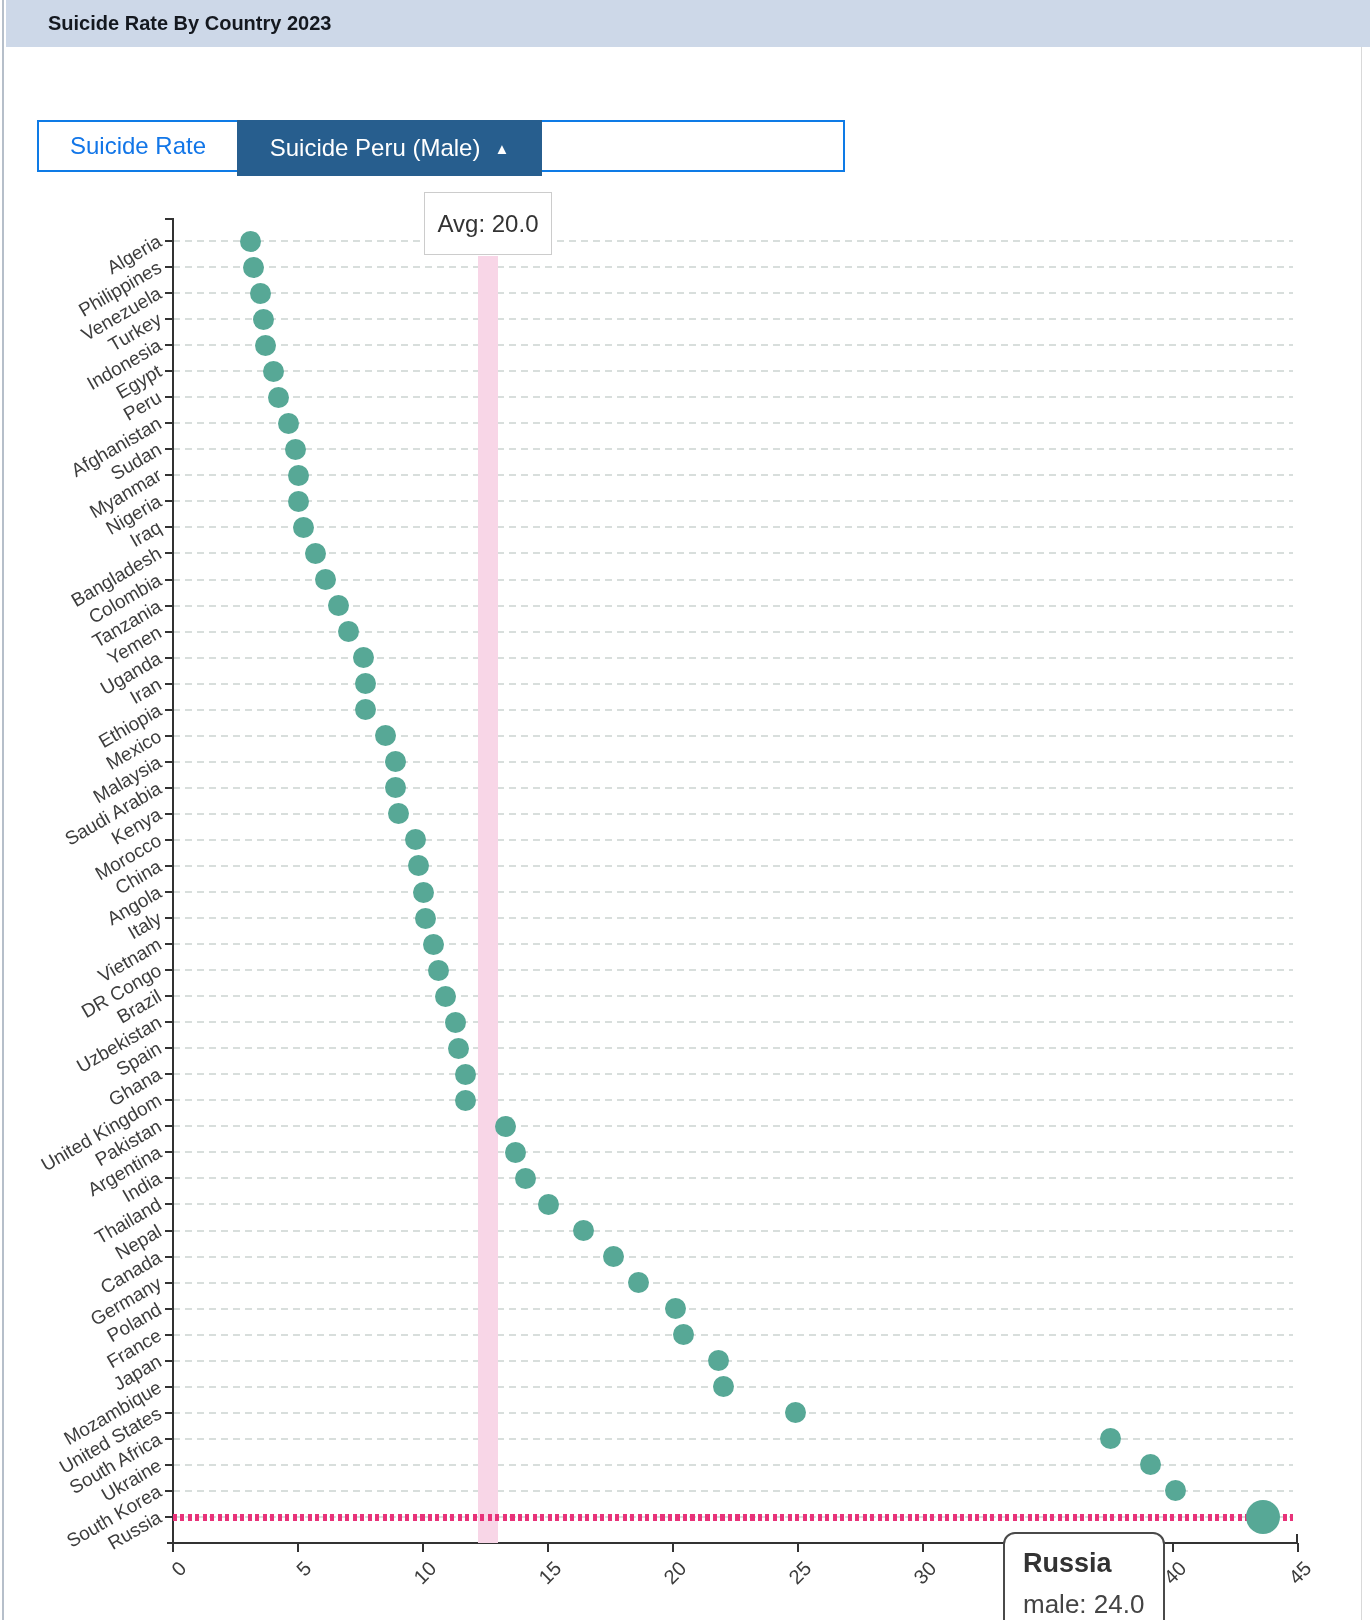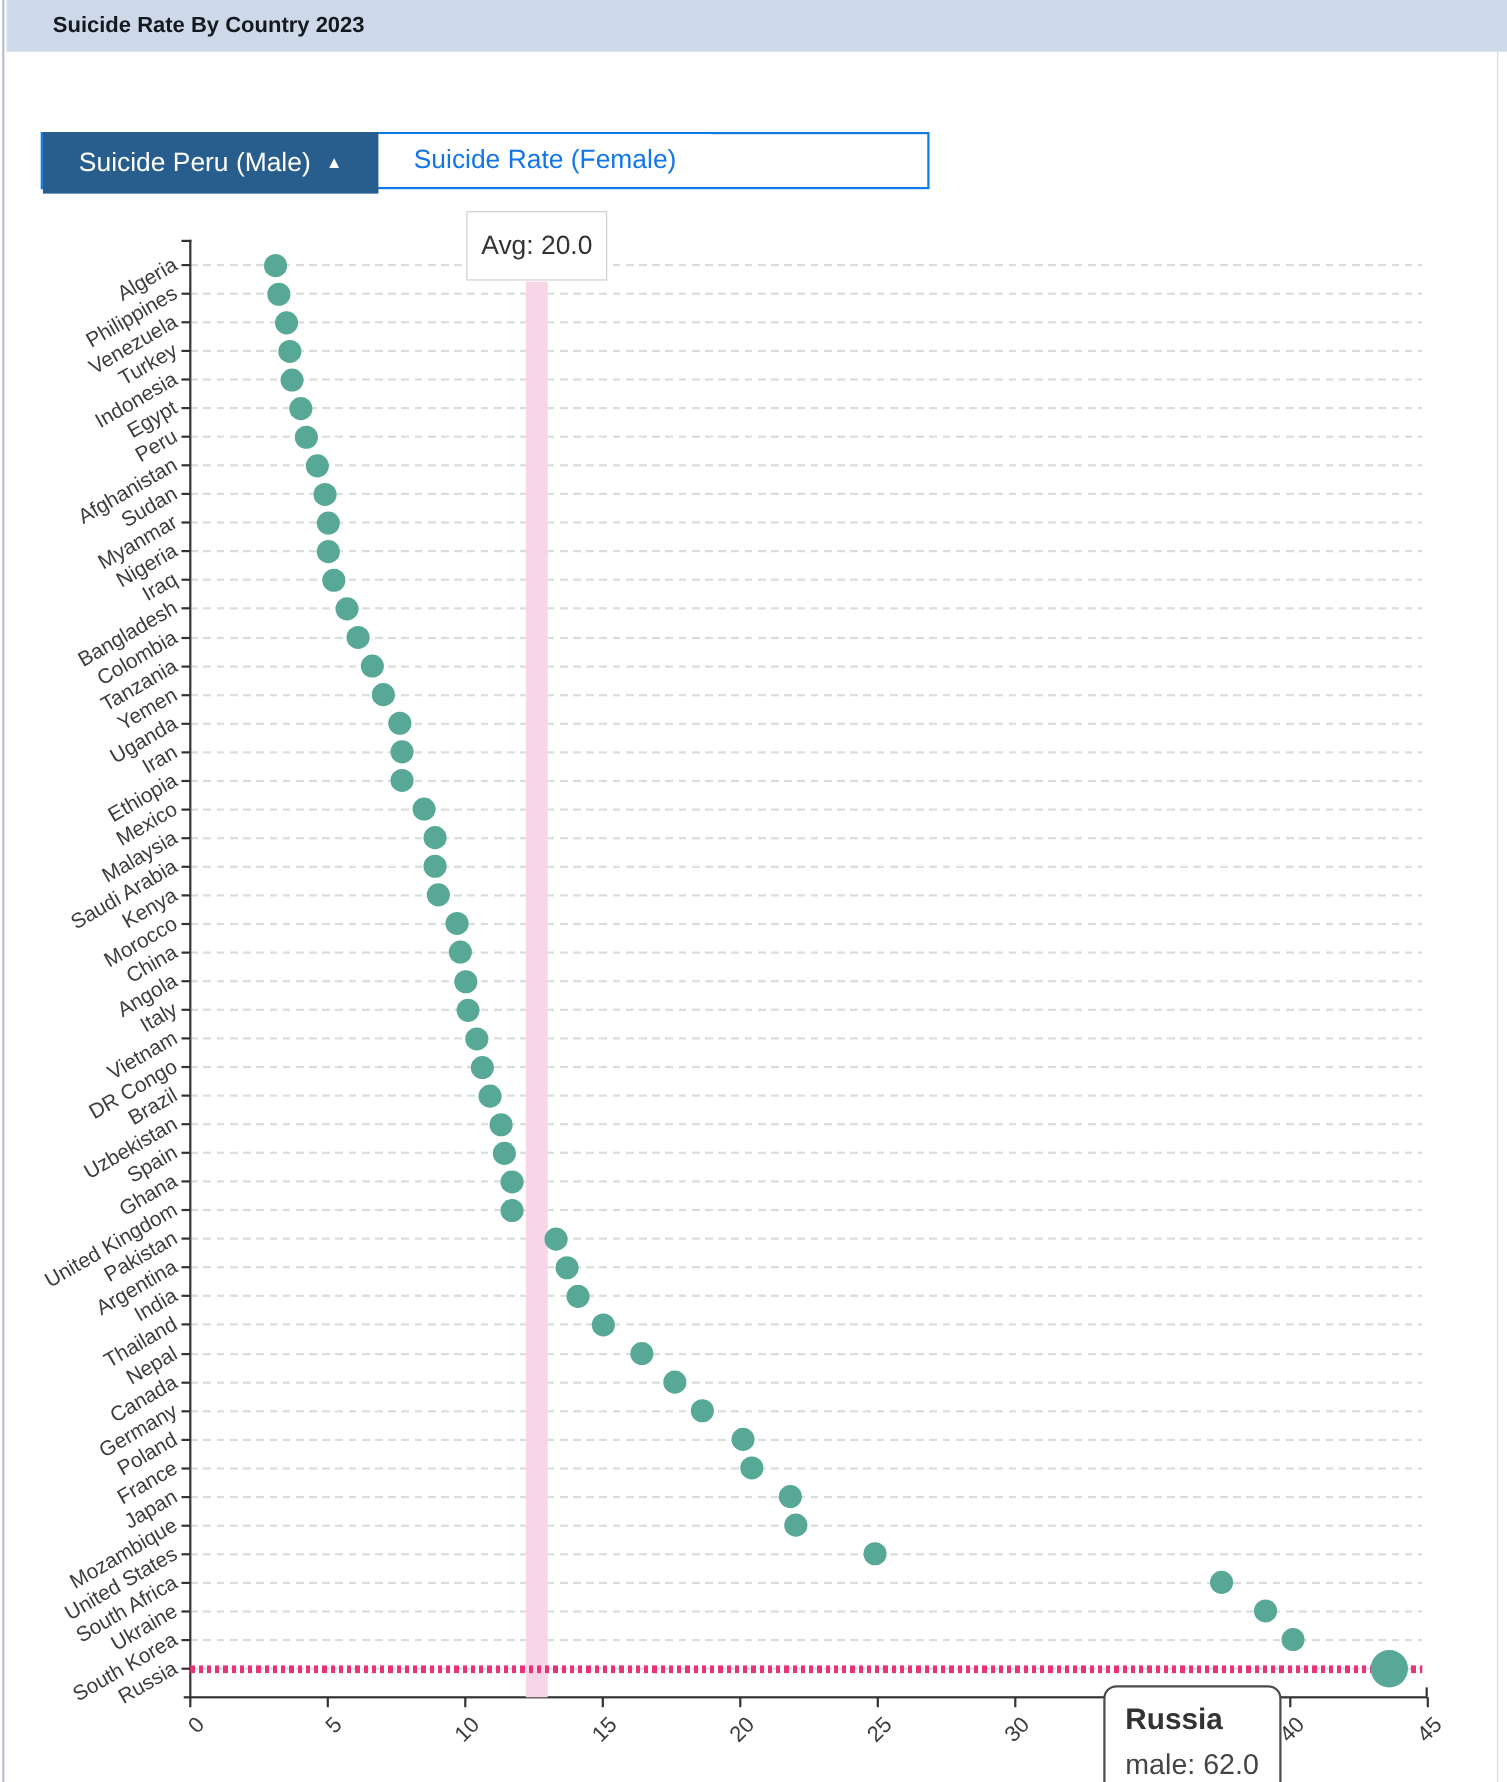--- a/index.html
+++ b/index.html
@@ -37,42 +37,42 @@
 <body>
 
 <div class="win-left-border"></div>
 <div class="win-right-border"></div>
 
 <div class="titlebar">
   <div class="title">Suicide Rate By Country 2023</div>
 </div>
 
 <div class="tabs">
+  <div class="tab t0">
+    <span>Suicide Rate</span>
+  </div>
   <div class="tab t1 active">
     <span>Suicide Peru (Male)</span>
     <span class="caret">▲</span>
-  </div>
-  <div class="tab t2">
-    <span>Suicide Rate (Female)</span>
   </div>
 </div>
 
 <div id="plot">
   <div class="avg-band" style="background: rgb(248, 214, 231);"></div>
   <div class="yaxis"></div>
   <div class="yaxis-cap"></div>
   <div class="xaxis"></div>
   <div class="xaxis-capr"></div>
   <div class="hline"></div>
   <div class="avg-box">
     <span>Avg: 20.0</span>
   </div>
   <div class="tooltip">
     <div class="tt-title">Russia</div>
-    <div class="tt-val">male: 62.0</div>
+    <div class="tt-val">male: 24.0</div>
   </div>
 <div class="gridline" style="left: 173px; top: 240px; width: 1120px;"></div>
     <div class="ytick" style="left: 165px; top: 240px;"></div>
     <div class="ylabel" style="left: 2px; top: 229px;">Algeria</div>
     <div class="dot" style="height: 21px; width: 21px; left: 240px; top: 230.5px; background: rgb(87, 168, 150);"></div>
     <div class="gridline" style="left: 173px; top: 266.04px; width: 1120px;"></div>
     <div class="ytick" style="left: 165px; top: 266.04px;"></div>
     <div class="ylabel" style="left: 2px; top: 255.04px;">Philippines</div>
     <div class="dot" style="height: 21px; width: 21px; left: 242.5px; top: 256.54px; background: rgb(87, 168, 150);"></div>
     <div class="gridline" style="left: 173px; top: 292.08px; width: 1120px;"></div>

